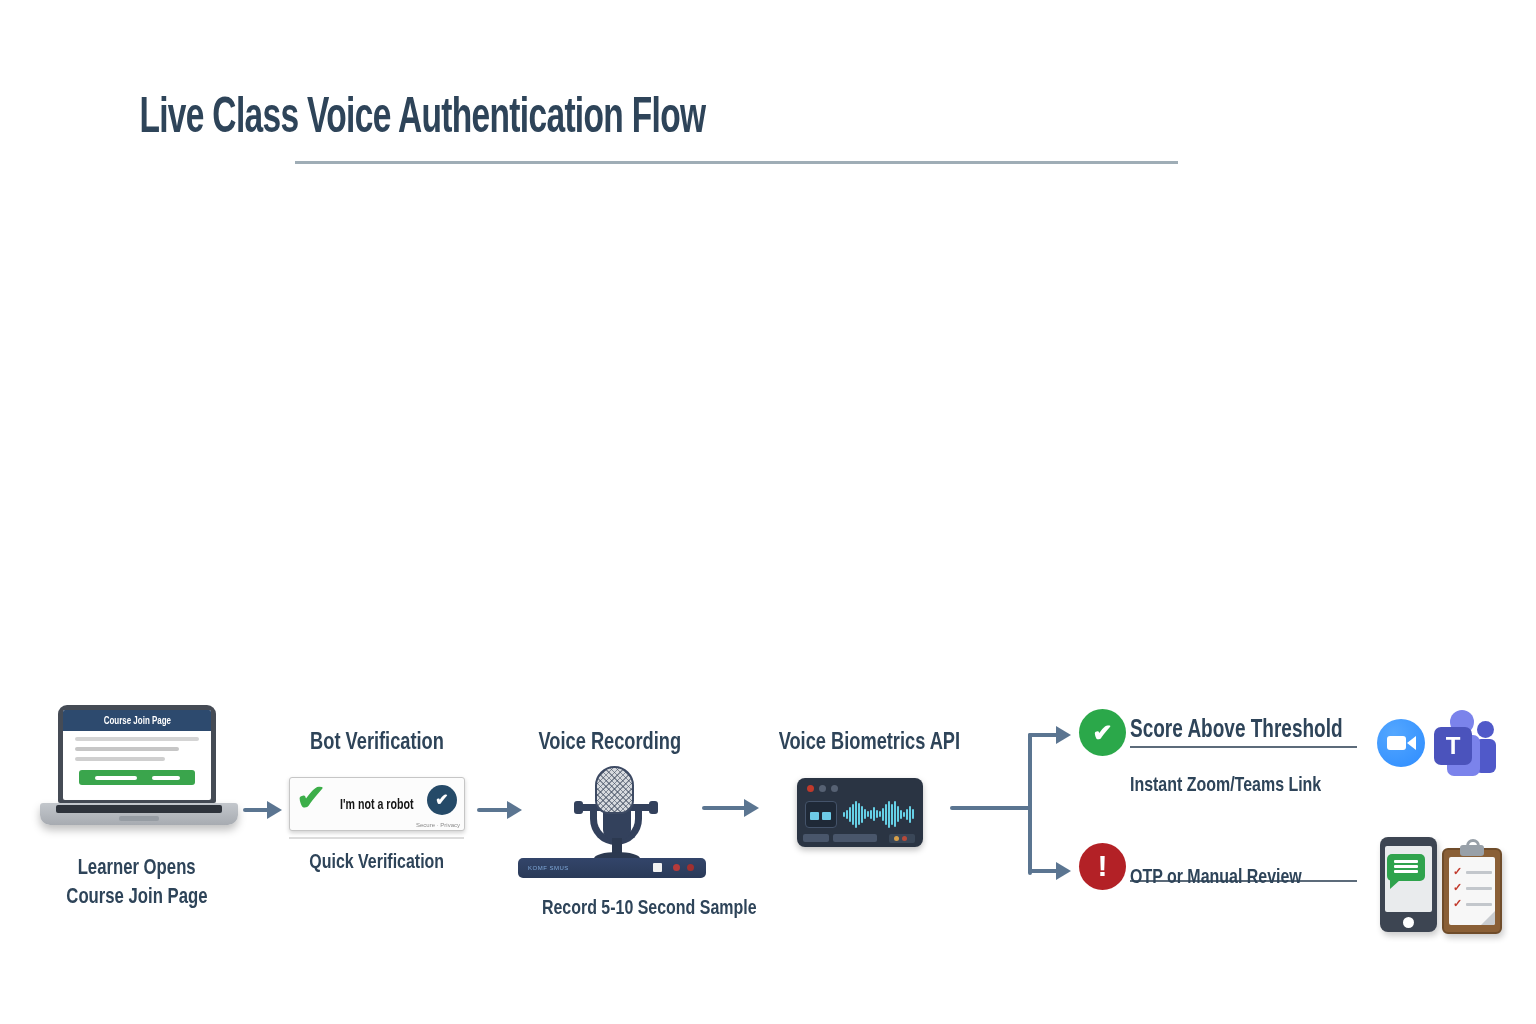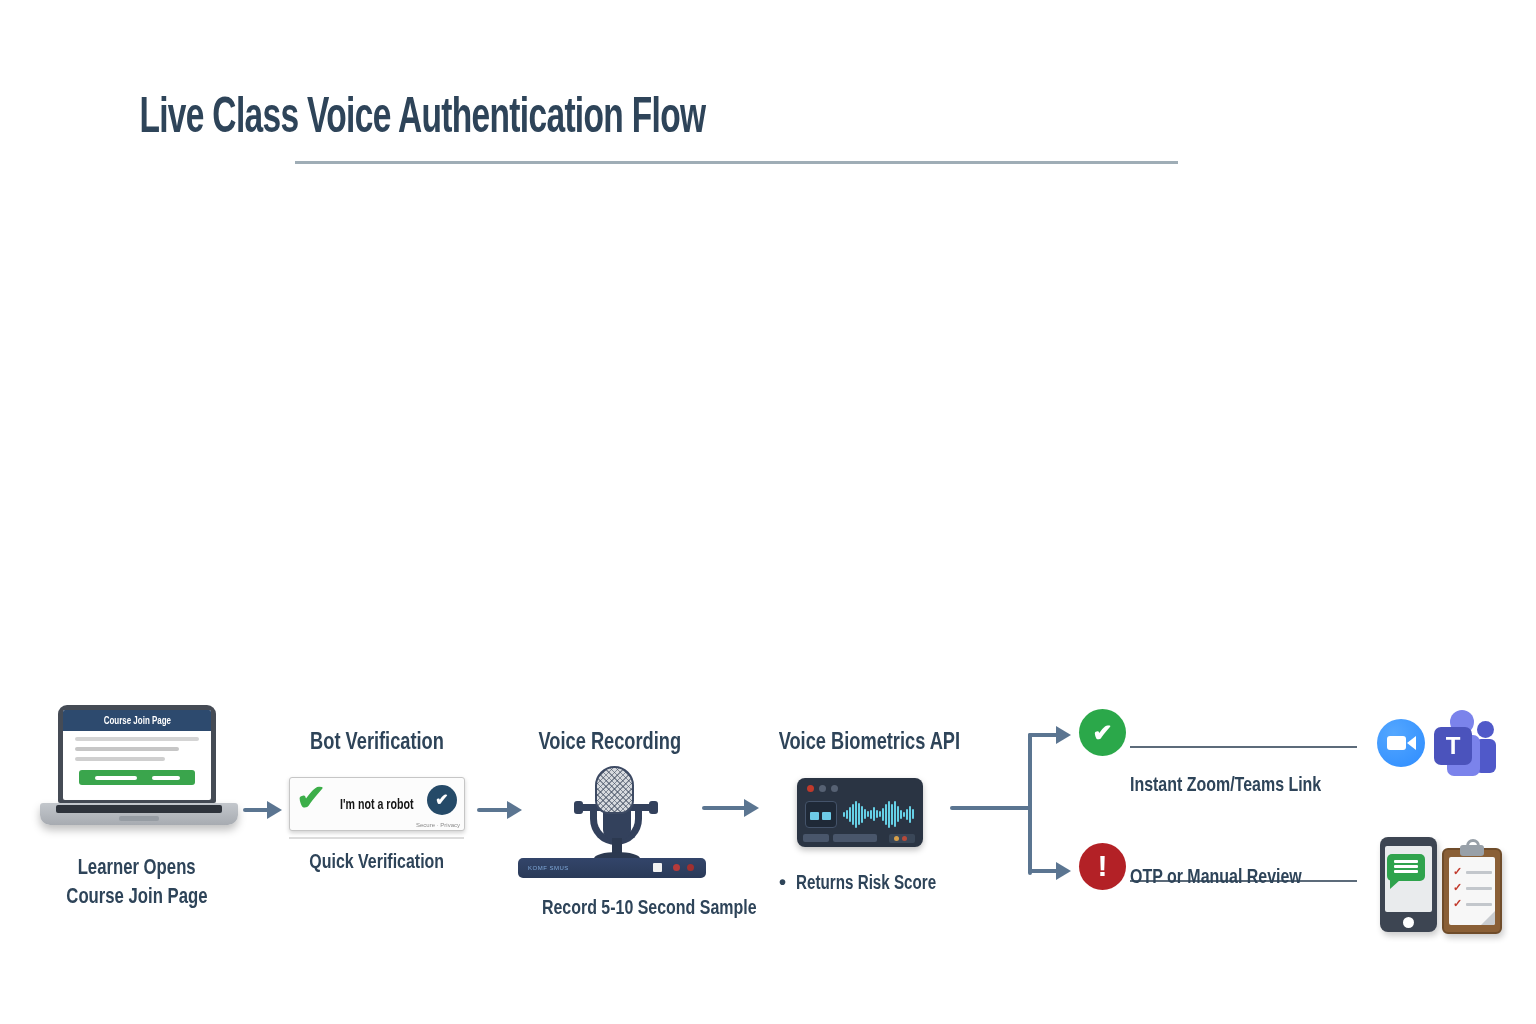--- a/index.html
+++ b/index.html
@@ -226,33 +226,35 @@
         <div class="wavebar" style="height: 10px;"></div>
       </div>
     <div class="api-bbar" style="left:6px;width:26px;"></div>
     <div class="api-bbar" style="left:36px;width:44px;"></div>
     <div class="api-bbox">
       <span class="bdot" style="left:5px;background:#d8a04a;"></span>
       <span class="bdot" style="left:13px;background:#b74a3a;"></span>
     </div>
   </div>
   <div class="abs" style="left:779px;top:866px;">
-    <div class="bullet-row"><span class="dot">•</span><span class="cx-l">Returns Risk Score</span></div>
   </div>
 
   <div>
     <div class="bline" style="left:950px;top:806px;width:80px;height:4px;"></div>
     <div class="bline" style="left:1028px;top:733px;width:4px;height:142px;"></div>
     <div class="bline" style="left:1028px;top:733px;width:30px;height:4px;"></div>
     <div class="ahead" style="left:1056px;top:726px;"></div>
     <div class="bline" style="left:1028px;top:869px;width:30px;height:4px;"></div>
     <div class="ahead" style="left:1056px;top:862px;"></div>
   </div>
 
   <div class="abs out-circle" style="left:1079px;top:709px;background:var(--success-green);font-size:24px;font-weight:bold;line-height:47px;">✔</div>
+  <div class="abs navy out-heading" style="left:1130px;top:714px;">
+    <span class="cx-l">Score Above Threshold</span>
+  </div>
   <div class="abs out-underline" style="left:1130px;top:746px;width:227px;"></div>
   <div class="abs navy out-caption" style="left:1130px;top:772px;">
     <span class="cx-l">Instant Zoom/Teams Link</span>
   </div>
   <div class="abs zoom-ic">
     <div class="zoom-cam"></div>
     <div class="zoom-lens"></div>
   </div>
   <div class="abs teams-ic">
     <div class="tm-head-l"></div>

